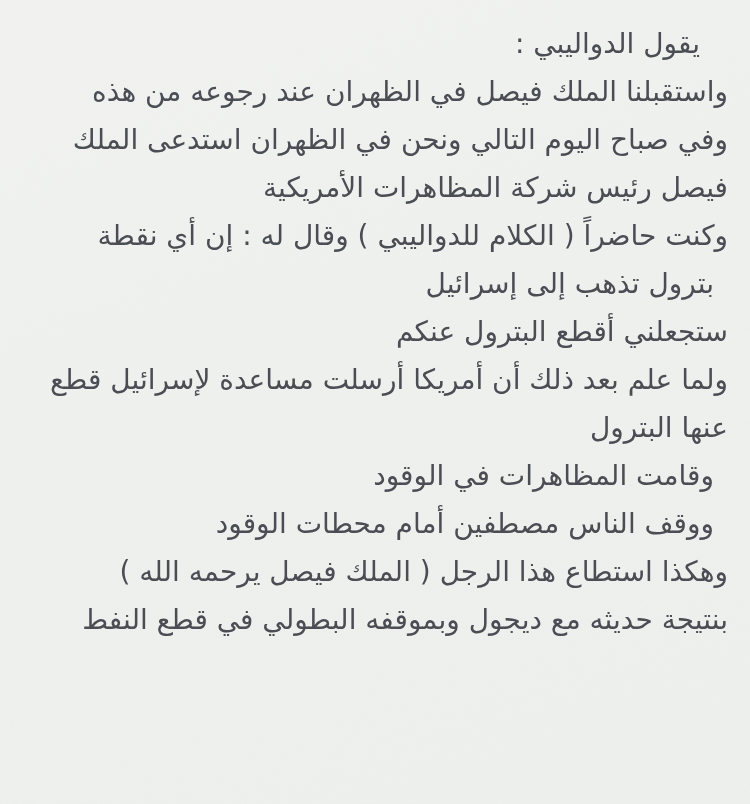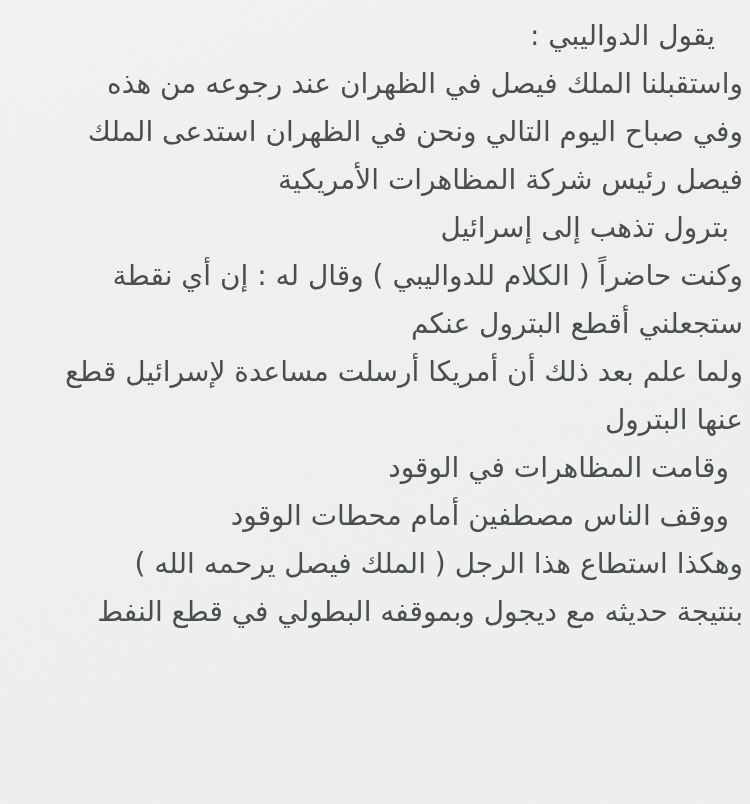--- a/index.html
+++ b/index.html
@@ -22,26 +22,26 @@
   .texture {
     position: absolute;
     inset: 0;
     width: 750px;
     height: 804px;
     opacity: 0.5;
     pointer-events: none;
   }
   .content {
     position: absolute;
-    top: 12px;
+    top: 20px;
     right: 0;
     left: 0;
     direction: rtl;
     text-align: right;
-    padding: 0 7px 0 6px;
+    padding: 0 22px 0 6px;
     color: #4a4d53;
     font-size: 28px;
     font-weight: normal;
   }
   .line {
     height: 48px;
     line-height: 48px;
     white-space: nowrap;
   }
   
@@ -62,22 +62,22 @@
                 0 0 0 0.10 0"></feColorMatrix>
     </filter>
     <rect x="0" y="0" width="750" height="804" filter="url(#paperNoise)"></rect>
   </svg>
 
   <main class="content">
     <div class="line indent-lg">يقول الدواليبي :</div>
     <div class="line">واستقبلنا الملك فيصل في الظهران عند رجوعه من هذه</div>
     <div class="line">وفي صباح اليوم التالي ونحن في الظهران استدعى الملك</div>
     <div class="line">فيصل رئيس شركة المظاهرات الأمريكية</div>
+    <div class="line">وكنت حاضراً ( الكلام للدواليبي ) وقال له : إن أي نقطة</div>
     <div class="line indent-sm">بترول تذهب إلى إسرائيل</div>
-    <div class="line">وكنت حاضراً ( الكلام للدواليبي ) وقال له : إن أي نقطة</div>
     <div class="line">ستجعلني أقطع البترول عنكم</div>
     <div class="line">ولما علم بعد ذلك أن أمريكا أرسلت مساعدة لإسرائيل قطع</div>
     <div class="line">عنها البترول</div>
     <div class="line indent-sm">وقامت المظاهرات في الوقود</div>
     <div class="line indent-sm">ووقف الناس مصطفين أمام محطات الوقود</div>
     <div class="line">وهكذا استطاع هذا الرجل ( الملك فيصل يرحمه الله )</div>
     <div class="line">بنتيجة حديثه مع ديجول وبموقفه البطولي في قطع النفط</div>
   </main>
 
 </div>

